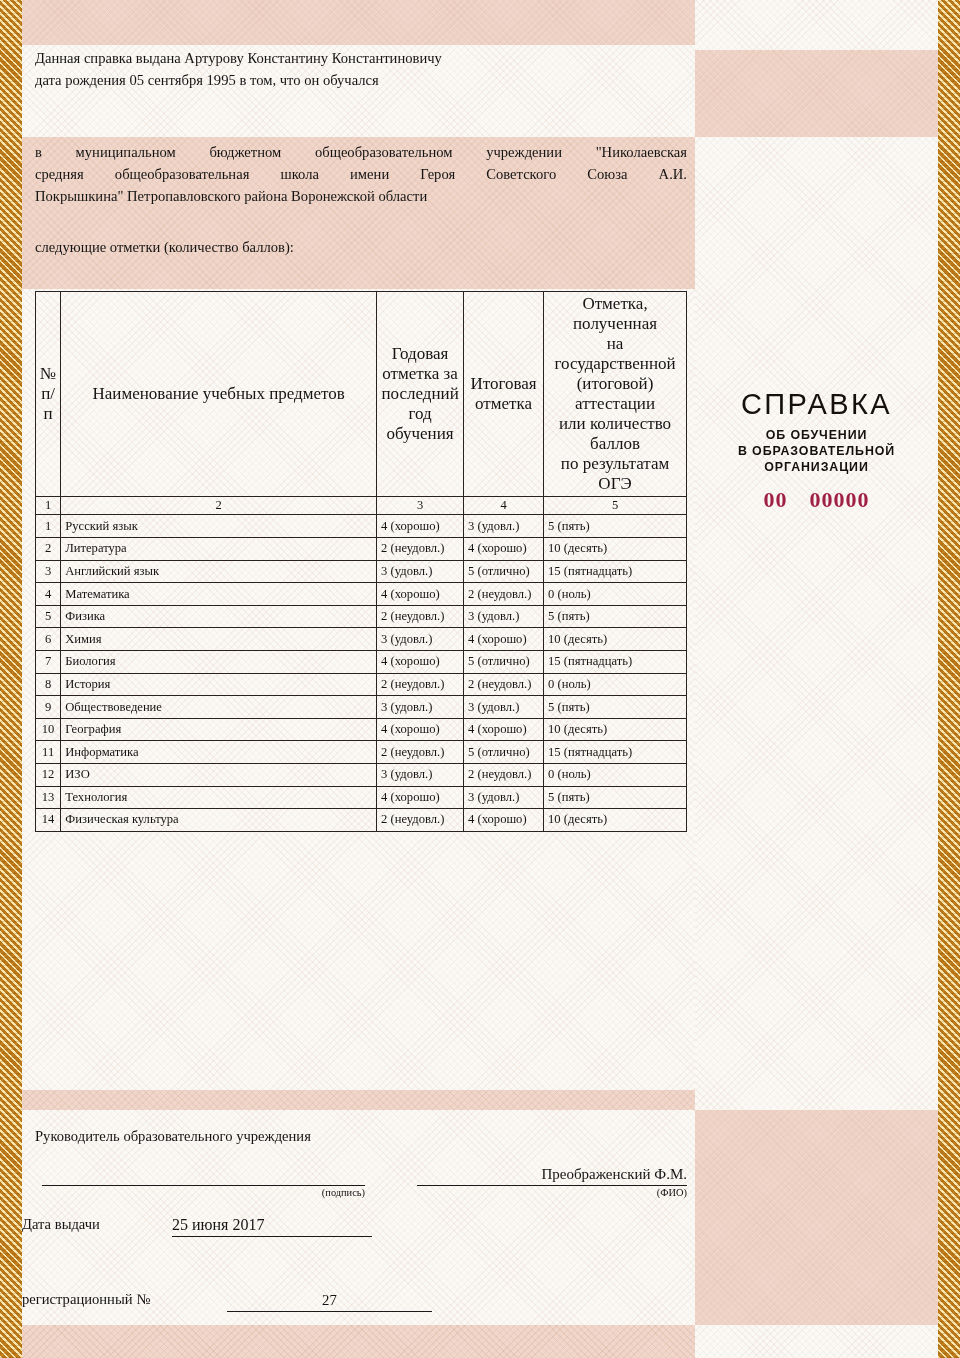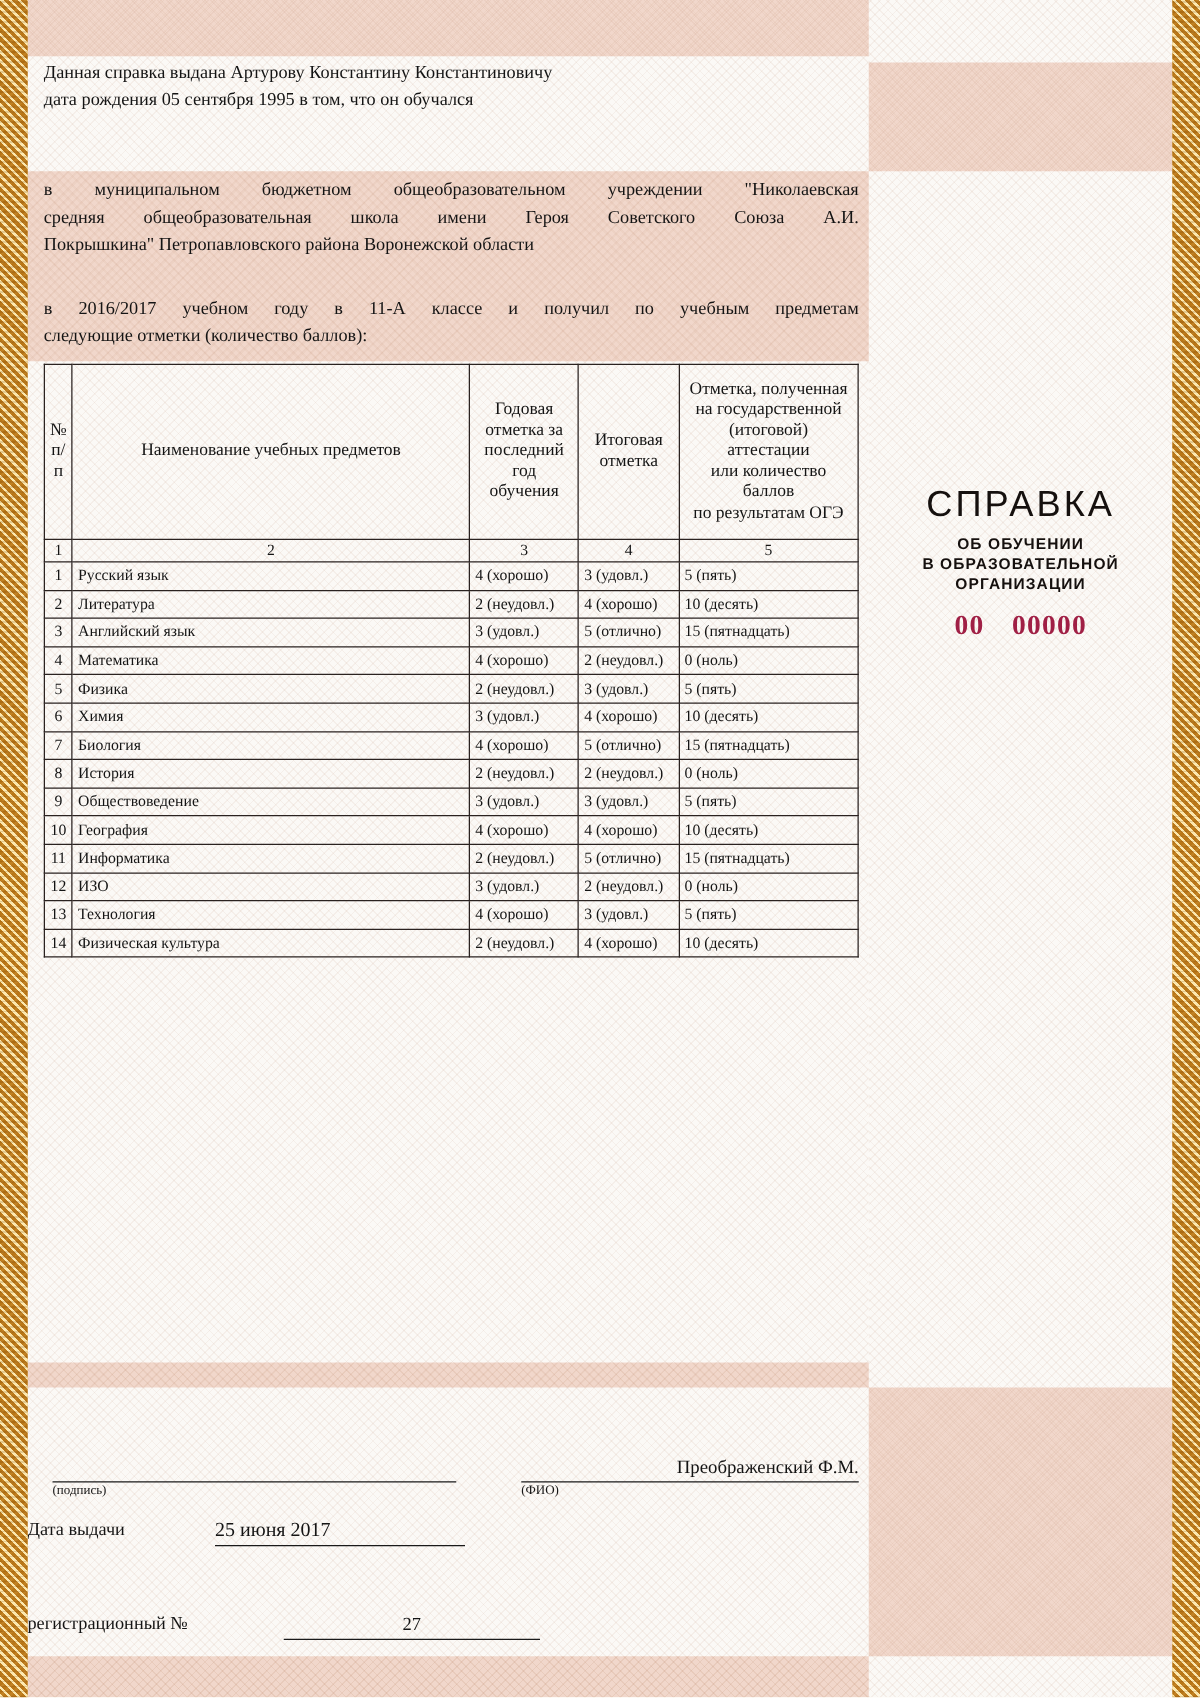--- a/index.html
+++ b/index.html
@@ -117,21 +117,21 @@
   }
   table.grades td, table.grades th {
     border: 1px solid #2a2220;
     padding: 2px 4px;
     font-weight: normal;
     vertical-align: middle;
   }
   table.grades thead th {
     height: 140px;
     text-align: center;
-    font-size: 14px;
+    font-size: 17px;
     line-height: 1.18;
   }
   th.c-np   { width: 22px;  font-size: 12.5px; }
   th.c-name { width: 317px; font-size: 12.2px; }
   th.c-year { width: 87px; }
   th.c-fin  { width: 80px; }
   th.c-gia  { width: 143px; }
 
   tr.numrow td {
     text-align: center;
@@ -199,21 +199,21 @@
   .sig-b { left: 395px; width: 270px; }
   .sig-val {
     position: absolute;
     left: 0; right: 0; bottom: 2px;
     text-align: right;
     font-size: 15px;
   }
   .sig-cap {
     position: absolute;
     top: 27px; left: 0; right: 0;
-    text-align: left;
+    text-align: right;
     font-size: 10.4px;
   }
 
   .daterow { position: absolute; top: 1213px; left: 0; width: 652px; }
   .d-label { position: absolute; left: 0; top: 3px; font-size: 14.6px; }
   .d-line {
     position: absolute;
     left: 150px; width: 200px;
     border-bottom: 1.6px solid #1a1a1a;
     height: 24px;
@@ -264,21 +264,20 @@
       <div>дата рождения 05 сентября 1995 в том, что он обучался</div>
     </div>
 
     <div class="para" style="top:142px;">
       <span class="jline">в муниципальном бюджетном общеобразовательном учреждении "Николаевская</span>
       <span class="jline">средняя общеобразовательная школа имени Героя Советского Союза А.И.</span>
       <span class="jline last">Покрышкина" Петропавловского района Воронежской области</span>
     </div>
 
     <div class="para" style="top:237px;">
-      <span class="jline">в 2016/2017 учебном году в 11-А классе и получил по учебным предметам</span>
       <span class="jline last">следующие отметки (количество баллов):</span>
     </div>
 
     <table class="grades">
       <thead>
         <tr>
           <th class="c-np">
             <div>№</div>
             <div>п/п</div>
           </th>
@@ -422,20 +421,21 @@
       <div>В ОБРАЗОВАТЕЛЬНОЙ</div>
       <div>ОРГАНИЗАЦИИ</div>
     </div>
     <div class="seal-num" style="color: rgb(160, 31, 69); text-align: center;">
       <span>00</span><span class="gap"></span><span>00000</span>
     </div>
   </div>
 
   <div class="content" style="z-index:11;">
 
+    <div class="footer f-head">Руководитель образовательного учреждения</div>
 
     <div class="footer sigrow">
       <div class="sigline sig-a">
         <div class="sig-cap">(подпись)</div>
       </div>
       <div class="sigline sig-b">
         <div class="sig-val">Преображенский Ф.М.</div>
         <div class="sig-cap">(ФИО)</div>
       </div>
     </div>

